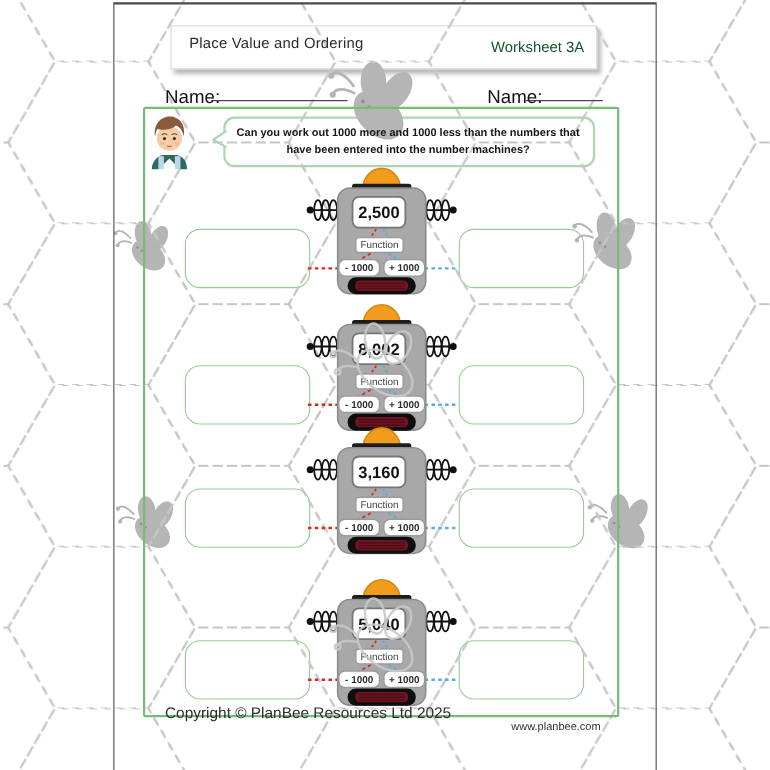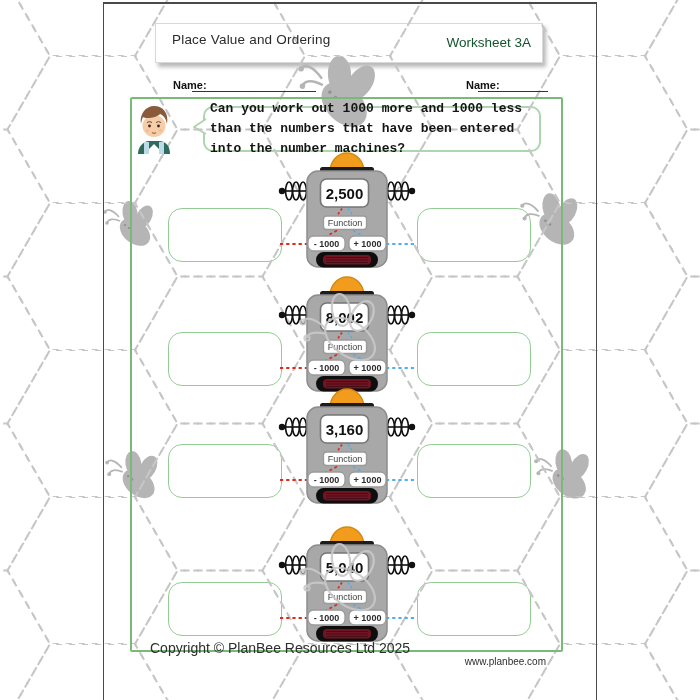--- a/index.html
+++ b/index.html
@@ -15,33 +15,33 @@
   .pageborder{position:absolute;left:103px;top:2px;width:492px;height:697px;
     border:1.6px solid #4a4a4a;border-top-width:2.4px;z-index:4;pointer-events:none;}
 
   .header-bg{left:155px;top:23px;width:386px;height:38px;border:1px solid #d9d9d9;
     box-shadow:3px 4px 4px rgba(0,0,0,.28);}
   .header-title{left:172px;top:23px;height:32px;display:flex;align-items:center;
     font-size:13.5px;color:#2b2b2b;letter-spacing:.2px;}
   .header-ws{right:169px;top:23px;height:38px;display:flex;align-items:center;
     font-size:13.5px;color:#14532d;}
 
-  .lbl{font-size:11px;font-weight:bold;color:#111;margin-left:23px;}
+  .lbl{font-size:17px;font-weight:normal;color:#111;}
   .name-lbl{left:150px;top:79px;}
   .date-lbl{left:443px;top:79px;}
   .wline{position:absolute;z-index:4;border-bottom:1.3px solid #333;height:0;}
   .name-line{left:192px;top:91px;width:124px;}
   .date-line{left:478px;top:91px;width:70px;}
 
   .frame{left:130px;top:97px;width:429px;height:551px;border:2px solid #79ba79;border-radius:2px;pointer-events:none;}
 
   .bubble-bg{left:203px;top:106px;width:334px;height:42px;border:2px solid #aed6ae;border-radius:10px;}
   .bubble-tail{position:absolute;left:193px;top:118px;z-index:1;}
   .bubble-text{left:210px;top:106px;width:322px;height:46px;display:flex;align-items:center;
-    justify-content:center;text-align:left;font-size:13px;font-weight:bold;color:#151515;line-height:1.55;font-family:Liberation Mono, monospace;}
+    justify-content:center;text-align:center;font-size:10px;font-weight:bold;color:#151515;line-height:1.55;}
 
   .avatar{left:134px;top:102px;}
 
   .group{position:absolute;left:0;width:579px;height:120px;}
   .abox{position:absolute;z-index:1;top:56px;width:112px;height:52px;background:#fff;
     border:1.6px solid #95cb95;border-radius:14px;}
   .abox.left{left:168px;} .abox.right{left:417px;}
   .machine{position:absolute;left:140px;top:0;z-index:4;}
   .g0 .flyo,.g2 .flyo{display:none;}
 

